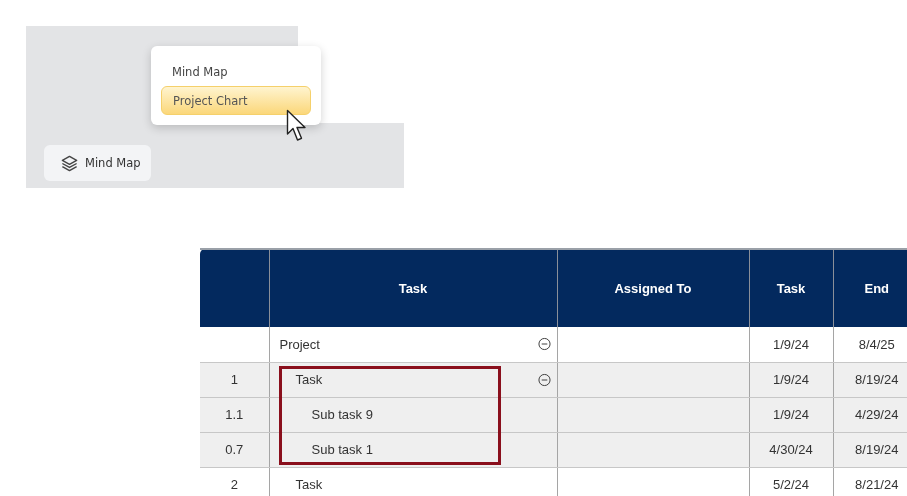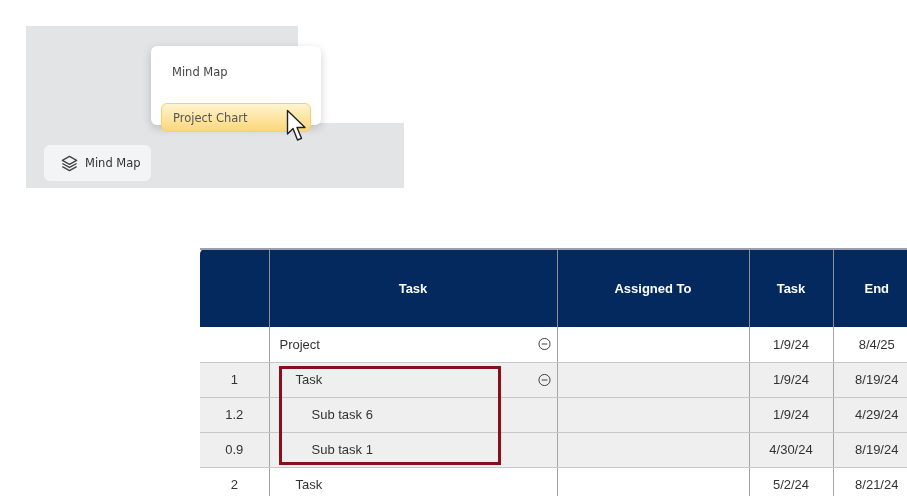--- a/index.html
+++ b/index.html
@@ -23,21 +23,21 @@
     background: #ffffff; border-radius: 6px;
     box-shadow: 0 3px 10px rgba(0,0,0,0.18);
   }
   .popup-item {
     position: absolute; left: 10px; width: 150px; height: 29px;
     display: flex; align-items: center; padding-left: 11px;
     font-size: 11.5px; color: #444; border-radius: 6px; cursor: pointer;
   }
   .popup-item.first { top: 11px; }
   .popup-item.second {
-    top: 57px;
+    top: 40px;
     background: linear-gradient(#fff4cf, #fbd77a);
     border: 1px solid #f5d06b;
     color: #555;
   }
   .cursor { position: absolute; left: 286px; top: 109px; width: 22px; height: 35px; }
 
   
   .table-wrap { position: absolute; left: 200px; top: 248px; width: 720px; }
   table { border-collapse: collapse; font-family: "Liberation Sans", sans-serif; table-layout: fixed; }
   thead th {
@@ -134,30 +134,30 @@
           <svg class="collapse-icon" viewBox="0 0 14 14">
               <circle cx="7" cy="7" r="6" fill="none" stroke="#333" stroke-width="1"></circle>
               <line x1="4" y1="7" x2="10" y2="7" stroke="#333" stroke-width="1"></line>
             </svg>
         </td>
         <td></td>
         <td>1/9/24</td>
         <td>8/19/24</td>
       </tr>
       <tr class="shaded">
-        <td>1.2</td>
+        <td>1.1</td>
         <td class="task-cell">
-          <span class="lvl2">Sub task 6</span>
+          <span class="lvl2">Sub task 9</span>
         </td>
         <td></td>
         <td>1/9/24</td>
         <td>4/29/24</td>
       </tr>
       <tr class="shaded">
-        <td>0.9</td>
+        <td>0.7</td>
         <td class="task-cell">
           <span class="lvl2">Sub task 1</span>
         </td>
         <td></td>
         <td>4/30/24</td>
         <td>8/19/24</td>
       </tr>
       <tr class="white">
         <td>2</td>
         <td class="task-cell">

